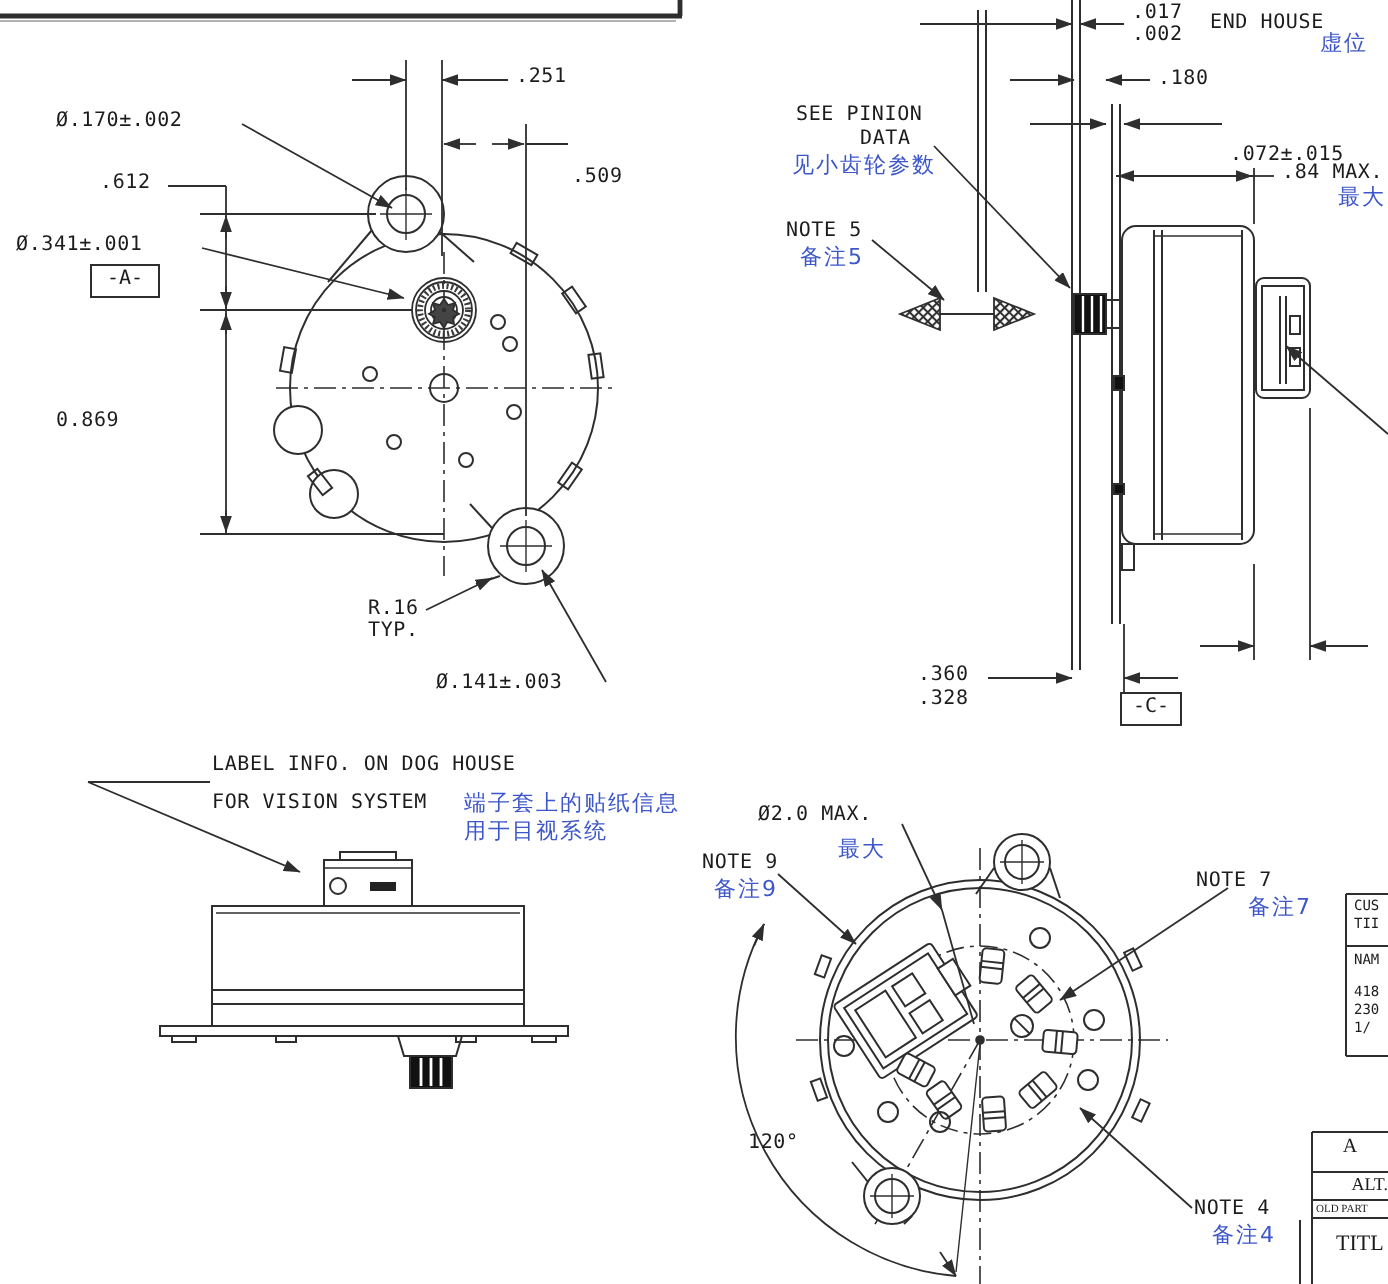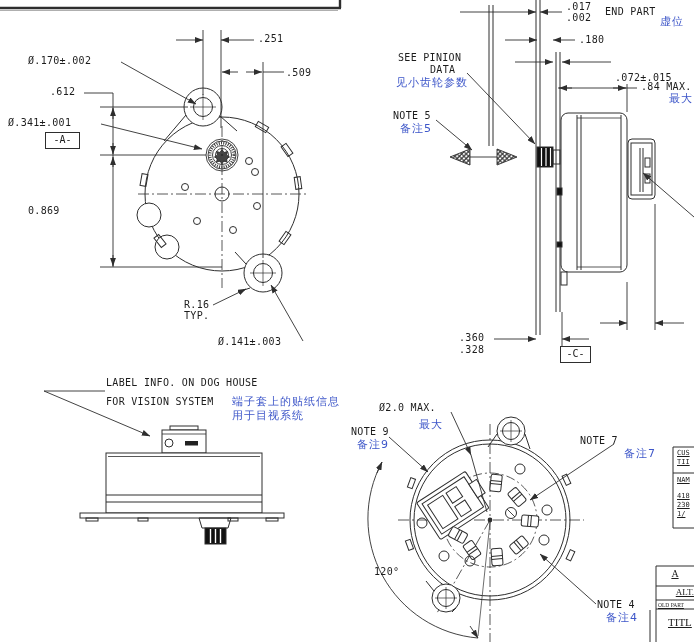--- a/index.html
+++ b/index.html
@@ -14,21 +14,21 @@
   }
   .cjk{
     color:#3d56c9;font-family:"DejaVu Sans","Liberation Sans",sans-serif;
     font-size:11px;line-height:12px;letter-spacing:1px;
   }
   .datum{
     position:absolute;border:1.2px solid #2e2e2e;color:#1c1c1c;
     font-size:10px;line-height:13px;text-align:center;background:#fff;
   }
   .tb{
-    position:absolute;color:#1c1c1c;font-size:7px;line-height:8.5px;white-space:pre;text-decoration:underline;
+    position:absolute;color:#1c1c1c;font-size:7px;line-height:8.5px;white-space:pre;
   }
   .serif{font-family:"Liberation Serif","DejaVu Serif",serif;}
 </style>
 </head>
 <body>
 
 <div id="canvas">
 
 <svg id="lineart" width="694" height="642" viewBox="0 0 694 642" stroke="#2e2e2e" fill="none" stroke-width="1">
   <defs>
@@ -371,33 +371,33 @@
     <line x1="656" y1="566" x2="694" y2="566"></line>
     <line x1="656" y1="566" x2="656" y2="642"></line>
     <line x1="656" y1="586" x2="694" y2="586"></line>
     <line x1="656" y1="600" x2="694" y2="600"></line>
     <line x1="656" y1="609" x2="694" y2="609"></line>
     <line x1="650" y1="610" x2="650" y2="642"></line>
   </g>
 </svg>
 
   <div class="t" style="left:258px;top:33px">.251</div>
-  <div class="t" style="left:286px;top:67px">.509</div>
+  <div class="t" style="left:286px;top:83px">.509</div>
   <div class="t" style="left:28px;top:55px">Ø.170±.002</div>
   <div class="t" style="left:50px;top:86px">.612</div>
   <div class="t" style="left:8px;top:117px">Ø.341±.001</div>
   <div class="datum" style="left:45px;top:132px;width:33px;height:15px">-A-</div>
   <div class="t" style="left:28px;top:205px">0.869</div>
   <div class="t" style="left:184px;top:299px">R.16</div>
   <div class="t" style="left:184px;top:310px">TYP.</div>
   <div class="t" style="left:218px;top:336px">Ø.141±.003</div>
 
   <div class="t" style="left:566px;top:1px">.017</div>
   <div class="t" style="left:566px;top:12px">.002</div>
-  <div class="t" style="left:605px;top:6px">END PART</div>
+  <div class="t" style="left:605px;top:6px">END HOUSE</div>
   <div class="t cjk" style="left:660px;top:16px">虚位</div>
   <div class="t" style="left:579px;top:34px">.180</div>
   <div class="t" style="left:398px;top:52px">SEE PINION</div>
   <div class="t" style="left:430px;top:64px">DATA</div>
   <div class="t cjk" style="left:396px;top:77px">见小齿轮参数</div>
   <div class="t" style="left:615px;top:72px">.072±.015</div>
   <div class="t" style="left:641px;top:81px">.84 MAX.</div>
   <div class="t cjk" style="left:669px;top:93px">最大</div>
   <div class="t" style="left:393px;top:110px">NOTE 5</div>
   <div class="t cjk" style="left:400px;top:123px">备注5</div>
@@ -407,21 +407,21 @@
 
   <div class="t" style="left:106px;top:377px">LABEL INFO. ON DOG HOUSE</div>
   <div class="t" style="left:106px;top:396px">FOR VISION SYSTEM</div>
   <div class="t cjk" style="left:232px;top:396px">端子套上的贴纸信息</div>
   <div class="t cjk" style="left:232px;top:410px">用于目视系统</div>
 
   <div class="t" style="left:379px;top:402px">Ø2.0 MAX.</div>
   <div class="t cjk" style="left:419px;top:419px">最大</div>
   <div class="t" style="left:351px;top:426px">NOTE 9</div>
   <div class="t cjk" style="left:357px;top:439px">备注9</div>
-  <div class="t" style="left:580px;top:435px">NOTE 7</div>
+  <div class="t" style="left:598px;top:435px">NOTE 7</div>
   <div class="t cjk" style="left:624px;top:448px">备注7</div>
   <div class="t" style="left:597px;top:599px">NOTE 4</div>
   <div class="t cjk" style="left:606px;top:612px">备注4</div>
   <div class="t" style="left:374px;top:566px">120°</div>
 
   <div class="tb" style="left:677px;top:449px">CUS</div>
   <div class="tb" style="left:677px;top:458px">TII</div>
   <div class="tb" style="left:677px;top:476px">NAM</div>
   <div class="tb" style="left:677px;top:492px">418</div>
   <div class="tb" style="left:677px;top:501px">230</div>

